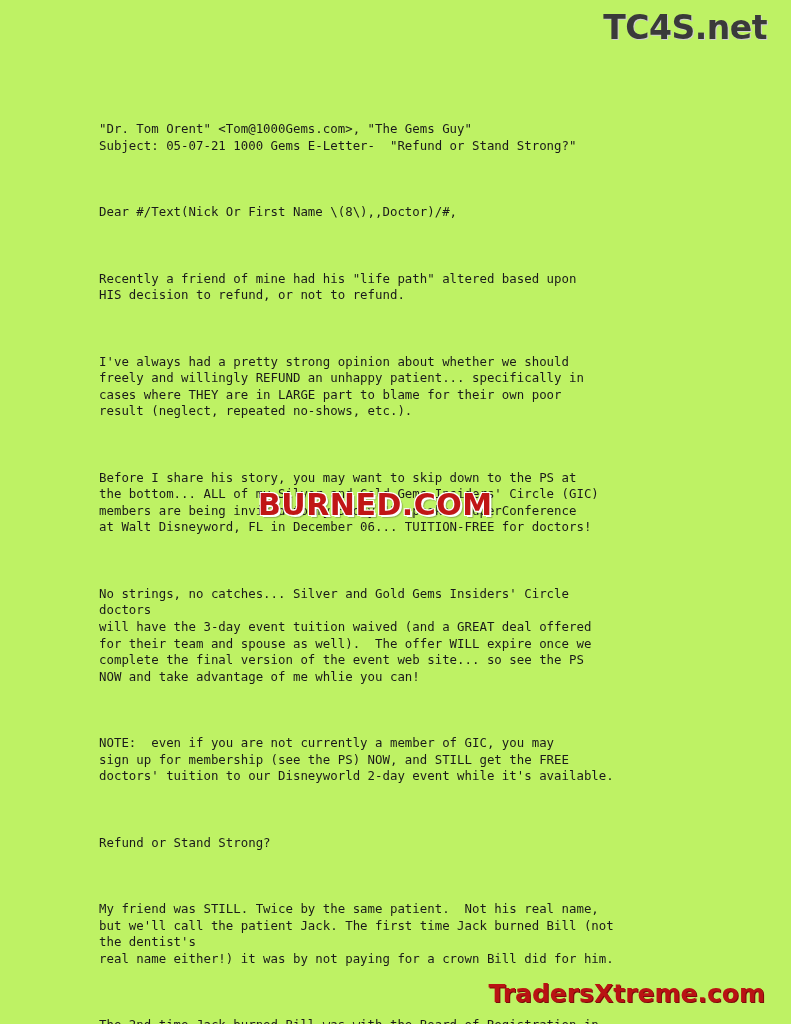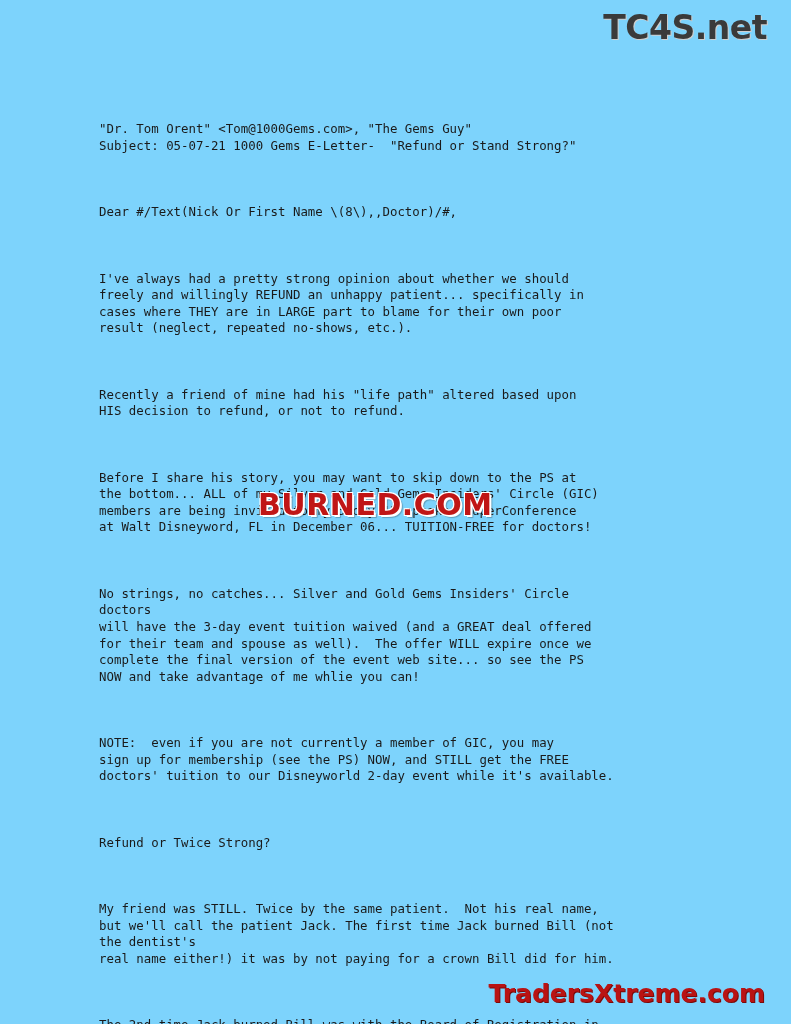--- a/index.html
+++ b/index.html
@@ -10,21 +10,21 @@
     width: 791px;
     height: 1024px;
     background: #ffffff;
     font-family: "DejaVu Sans Mono", "Liberation Mono", monospace;
     position: relative;
     overflow: hidden;
   }
   .page {
     position: absolute;
     inset: 0;
-    background: #7dd3fc;
+    background: #bef264;
   }
   .brand-top {
     position: absolute;
     top: 8px;
     right: 24px;
     font-family: "DejaVu Sans", "Liberation Sans", sans-serif;
     font-size: 33px;
     font-weight: bold;
     color: #3a3a3a;
     letter-spacing: -0.5px;
@@ -73,40 +73,40 @@
 <body>
 
 <div class="page">
 
   <div class="brand-top">TC4S.net</div>
 
   <div class="doc-body">
     <div class="para">"Dr. Tom Orent" &lt;Tom@1000Gems.com&gt;, "The Gems Guy"
 Subject: 05-07-21 1000 Gems E-Letter-  "Refund or Stand Strong?"</div>
     <div class="para">Dear #/Text(Nick Or First Name \(8\),,Doctor)/#,</div>
+    <div class="para">Recently a friend of mine had his "life path" altered based upon
+HIS decision to refund, or not to refund.</div>
     <div class="para">I've always had a pretty strong opinion about whether we should
 freely and willingly REFUND an unhappy patient... specifically in
 cases where THEY are in LARGE part to blame for their own poor
 result (neglect, repeated no-shows, etc.).</div>
-    <div class="para">Recently a friend of mine had his "life path" altered based upon
-HIS decision to refund, or not to refund.</div>
     <div class="para">Before I share his story, you may want to skip down to the PS at
 the bottom... ALL of my Silver and Gold Gems Insiders' Circle (GIC)
 members are being invited to my 3-day 12 speaker SuperConference
 at Walt Disneyword, FL in December 06... TUITION-FREE for doctors!</div>
     <div class="para">No strings, no catches... Silver and Gold Gems Insiders' Circle
 doctors
 will have the 3-day event tuition waived (and a GREAT deal offered
 for their team and spouse as well).  The offer WILL expire once we
 complete the final version of the event web site... so see the PS
 NOW and take advantage of me whlie you can!</div>
     <div class="para">NOTE:  even if you are not currently a member of GIC, you may
 sign up for membership (see the PS) NOW, and STILL get the FREE
 doctors' tuition to our Disneyworld 2-day event while it's available.</div>
-    <div class="para">Refund or Twice Strong?</div>
+    <div class="para">Refund or Stand Strong?</div>
     <div class="para">My friend was STILL. Twice by the same patient.  Not his real name,
 but we'll call the patient Jack. The first time Jack burned Bill (not
 the dentist's
 real name either!) it was by not paying for a crown Bill did for him.</div>
     <div class="para">The 2nd time Jack burned Bill was with the Board of Registration in
 Dentistry.  Rather than just not pay, Jack got really upset that Bill
 put
 pressure on him (collections agency) to pay the unpaid balance on the
 crown.  So he became quite verbal with the board of registration.</div>
     

